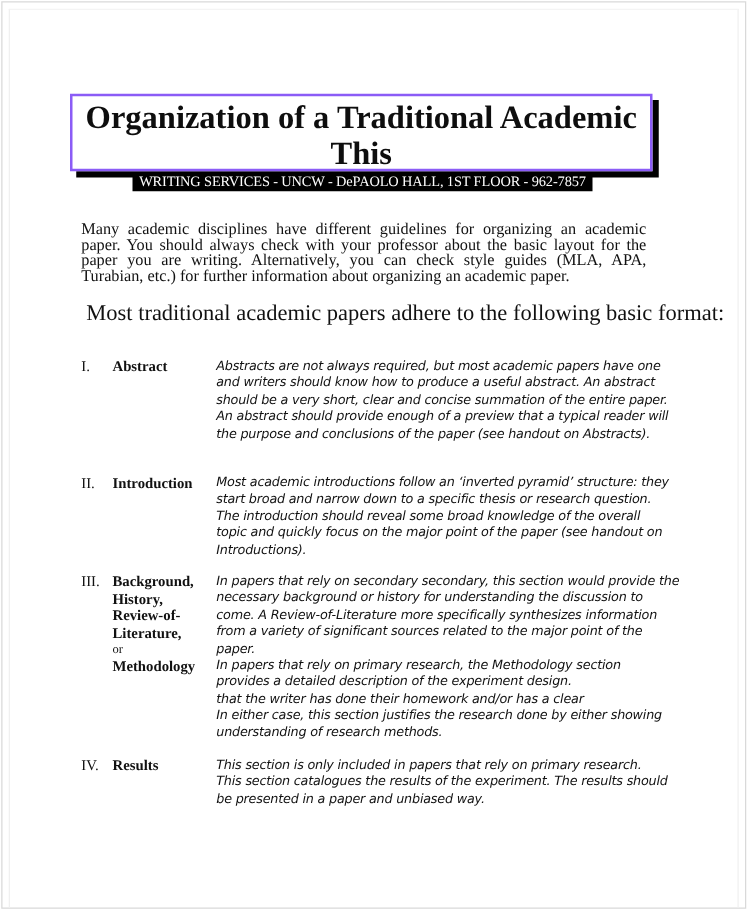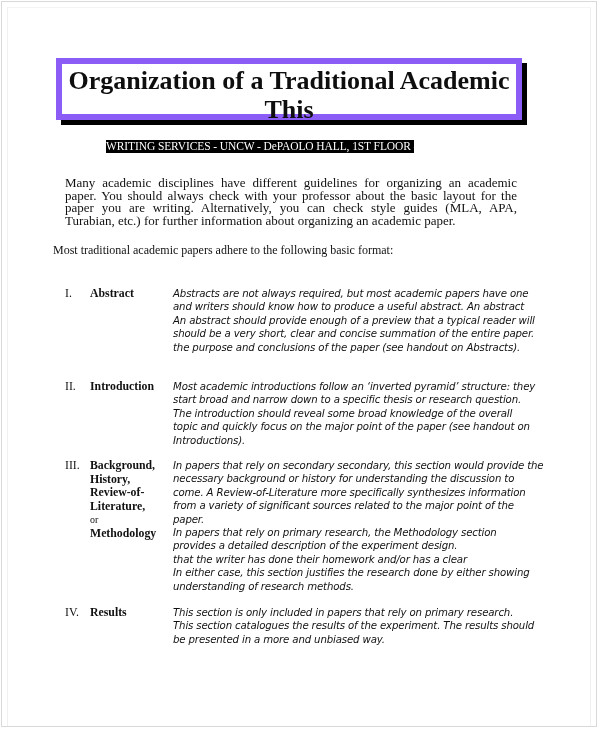--- a/index.html
+++ b/index.html
@@ -25,42 +25,42 @@
     .page-frame-inner {
       position: absolute;
       left: 5px; top: 5px; right: 5px; bottom: 0;
       border-left: 1px solid #f0f0f0;
       border-right: 1px solid #f0f0f0;
       border-top: 1px solid #f4f4f4;
     }
     .title-box {
       position: absolute;
       left: 56px;
-      top: 58px;
+      top: 75px;
       width: 466px;
       height: 62px;
-      border: 6px solid #8b5cf6;
+      border: 2px solid #8b5cf6;
       box-shadow: 5px 5px 0 #000;
       background: #fff;
       box-sizing: border-box;
       text-align: center;
     }
     .title-text {
       font-family: "Liberation Serif", "DejaVu Serif", serif;
       font-weight: bold;
       font-size: 26px;
       line-height: 29px;
       margin: 2px 0 0 0;
       color: #0e0e0e;
     }
     .banner {
       position: absolute;
       left: 106px;
       top: 140px;
-      width: 308px;
+      width: 368px;
       height: 13px;
       background: #000;
       color: #fff;
       font-size: 11.5px;
       line-height: 13px;
       text-align: center;
       white-space: nowrap;
       letter-spacing: -0.1px;
     }
     .intro {
@@ -68,23 +68,23 @@
       left: 65px;
       top: 177px;
       width: 452px;
       font-size: 13px;
       line-height: 12.6px;
       text-align: justify;
     }
     .intro p { margin: 0; }
     .format-line {
       position: absolute;
-      left: 53px;
+      left: 69px;
       top: 244px;
-      font-size: 12px;
+      font-size: 18px;
       line-height: 13px;
       white-space: nowrap;
     }
     .section {
       position: absolute;
       left: 65px;
       width: 460px;
     }
     .sec-num {
       position: absolute;
@@ -142,22 +142,22 @@
 <div class="format-line">Most traditional academic papers adhere to the following basic format:</div>
 
 <div class="section" style="top:287px;">
   <div class="sec-num">I.</div>
   <div class="sec-head">
     <div>Abstract</div>
   </div>
   <div class="sec-body">
     <span class="line">Abstracts are not always required, but most academic papers have one</span>
     <span class="line">and writers should know how to produce a useful abstract. An abstract</span>
+    <span class="line">should be a very short, clear and concise summation of the entire paper.</span>
     <span class="line">An abstract should provide enough of a preview that a typical reader will</span>
-    <span class="line">should be a very short, clear and concise summation of the entire paper.</span>
     <span class="line">the purpose and conclusions of the paper (see handout on Abstracts).</span>
   </div>
 </div>
 
 <div class="section" style="top:380px;">
   <div class="sec-num">II.</div>
   <div class="sec-head">
     <div>Introduction</div>
   </div>
   <div class="sec-body">
@@ -194,15 +194,15 @@
 </div>
 
 <div class="section" style="top:606px;">
   <div class="sec-num">IV.</div>
   <div class="sec-head">
     <div>Results</div>
   </div>
   <div class="sec-body">
     <span class="line">This section is only included in papers that rely on primary research.</span>
     <span class="line">This section catalogues the results of the experiment. The results should</span>
-    <span class="line">be presented in a more and unbiased way.</span>
+    <span class="line">be presented in a paper and unbiased way.</span>
   </div>
 </div>
 
 </body></html>

